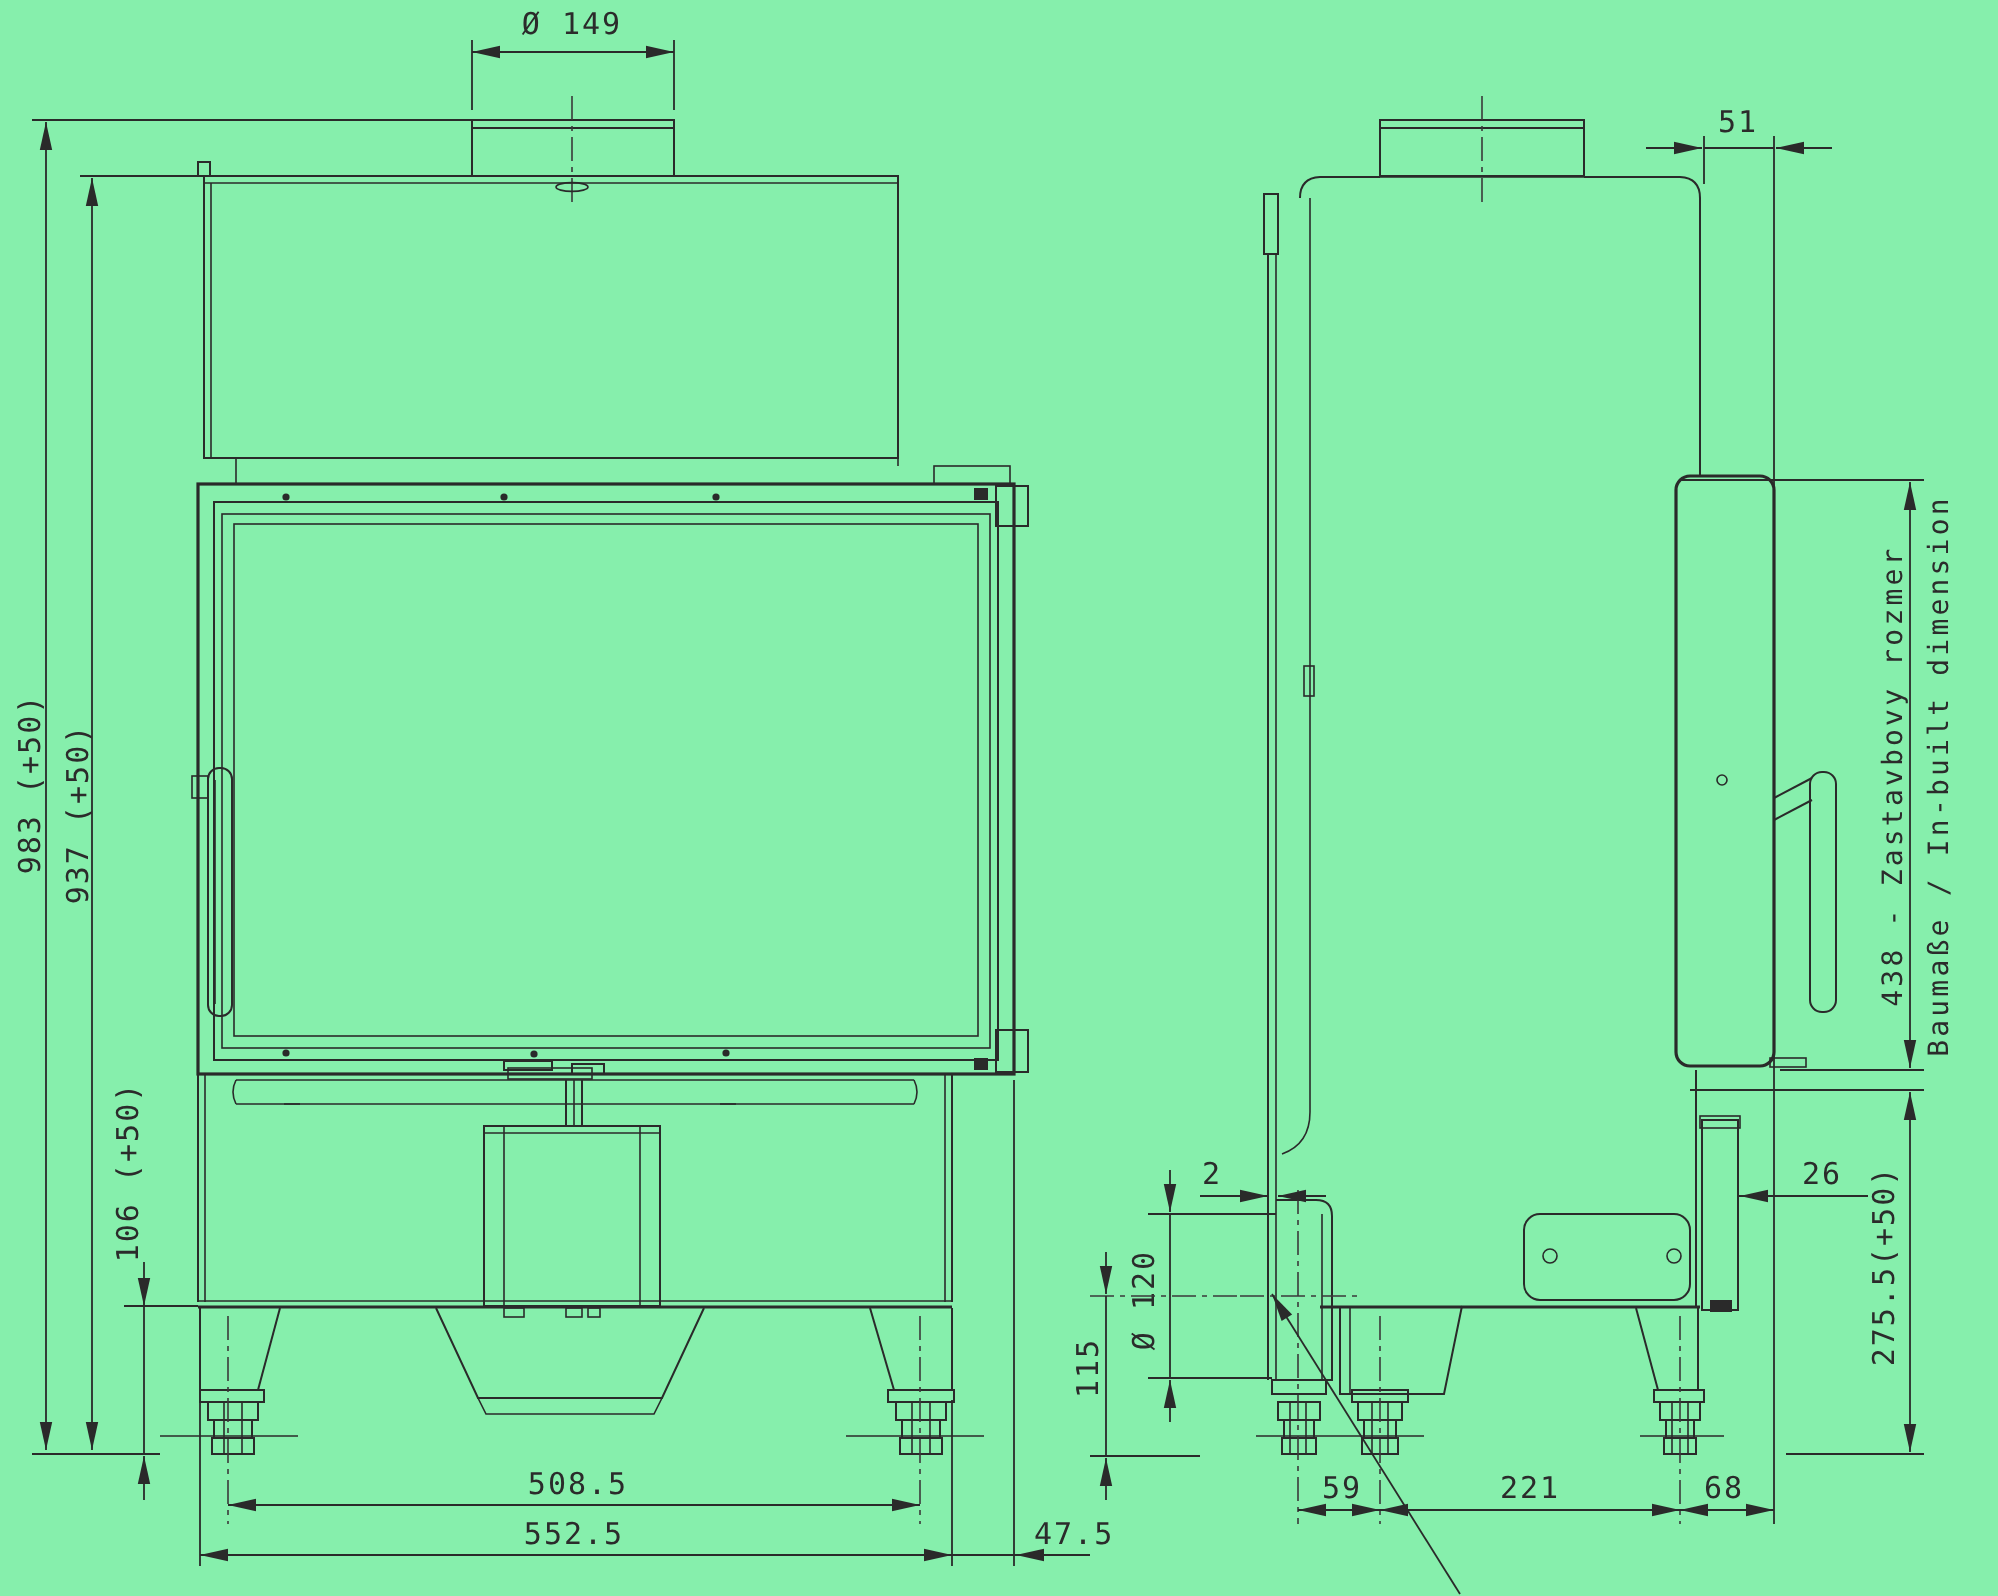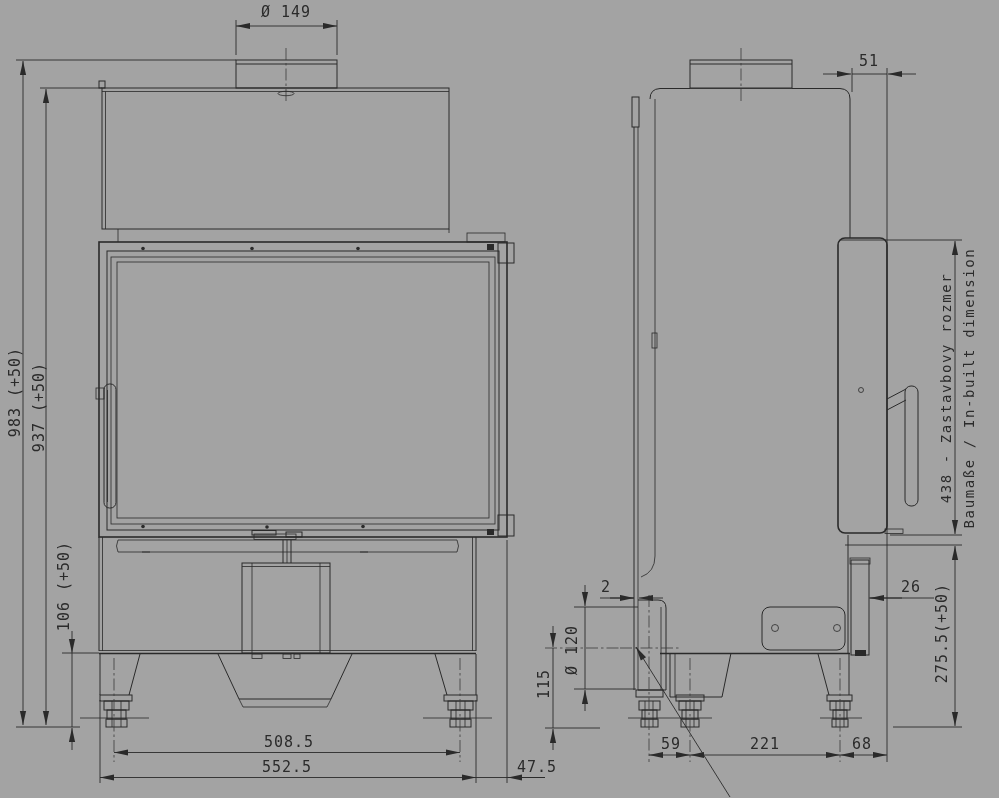--- a/index.html
+++ b/index.html
@@ -1,16 +1,16 @@
 <!DOCTYPE html>
 <html><head>
 <meta charset="utf-8">
 <style>
   html,body{margin:0;padding:0;background:#fff;}
-  .stage{width:999px;height:798px;background:#a3a3a3;position:relative;margin:0 auto;overflow:hidden;}
+  .stage{width:999px;height:798px;background:#86efac;position:relative;margin:0 auto;overflow:hidden;}
   svg{display:block;}
   .ln{stroke:#2a2a2a;stroke-width:1;fill:none;stroke-linecap:butt;}
   .ln2{stroke:#2a2a2a;stroke-width:1.6;fill:none;}
   .thin{stroke:#2a2a2a;stroke-width:0.8;fill:none;}
   .cl{stroke:#3a3a3a;stroke-width:0.8;fill:none;stroke-dasharray:12 3 2.5 3;}
   .dim{stroke:#2a2a2a;stroke-width:0.9;fill:none;}
   .dark{fill:#2a2a2a;stroke:none;}
   text{font-family:"DejaVu Sans Mono","Liberation Mono",monospace;font-size:15px;fill:#2b2b2b;letter-spacing:1px;}
   text.long{font-size:14px;letter-spacing:1.6px;}
 </style>

